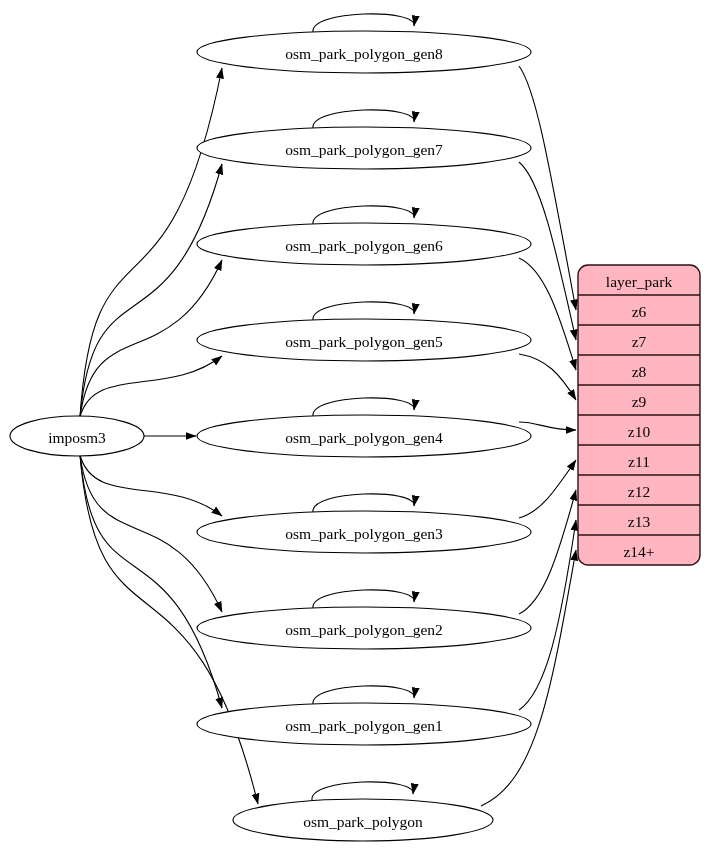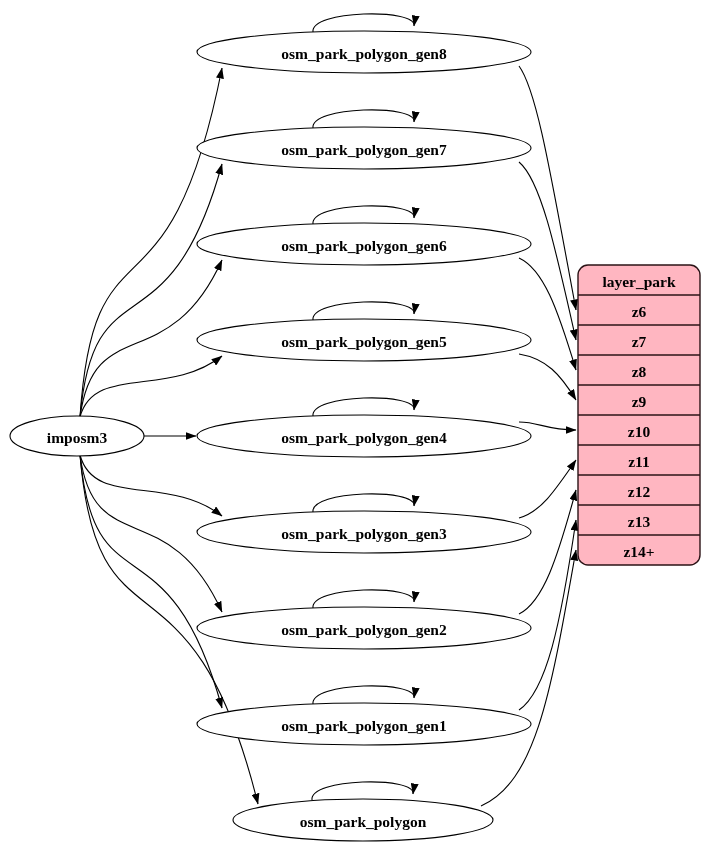--- a/index.html
+++ b/index.html
@@ -10,21 +10,20 @@
   body {
     width: 707px;
     height: 851px;
     font-family: "Liberation Serif", "DejaVu Serif", serif;
     overflow: hidden;
   }
   #diagram-root {
     position: relative;
     width: 598px;
     height: 851px;
-    font-weight: bold;
   }
   svg#graph {
     display: block;
     width: 707px;
     height: 851px;
   }
   .node-ellipse {
     fill: #ffffff;
     stroke: #000000;
     stroke-width: 1.1;

